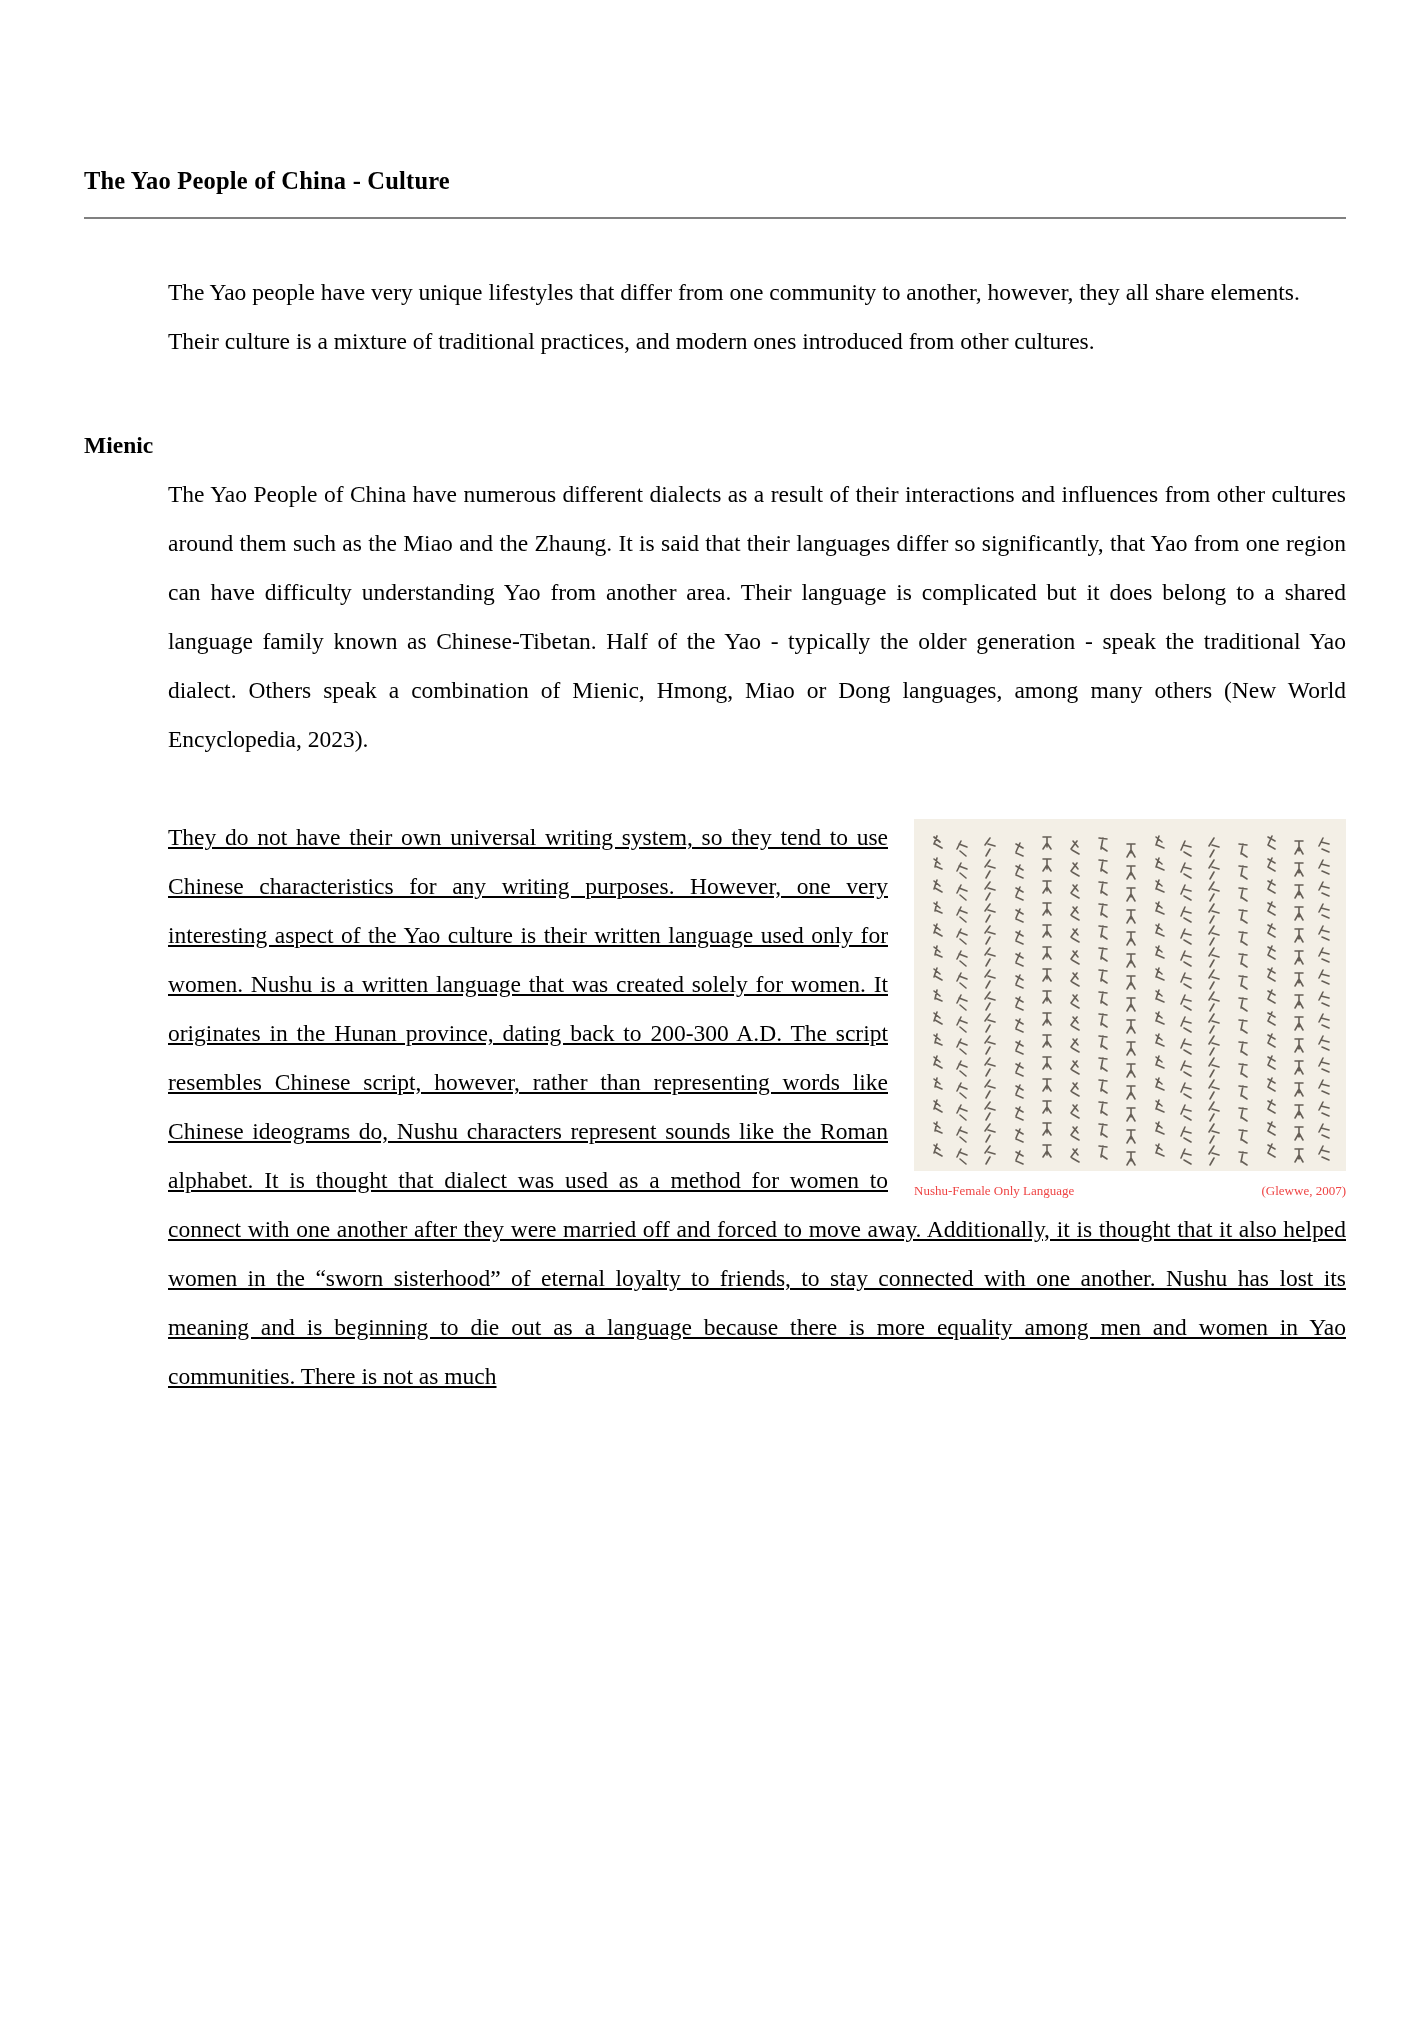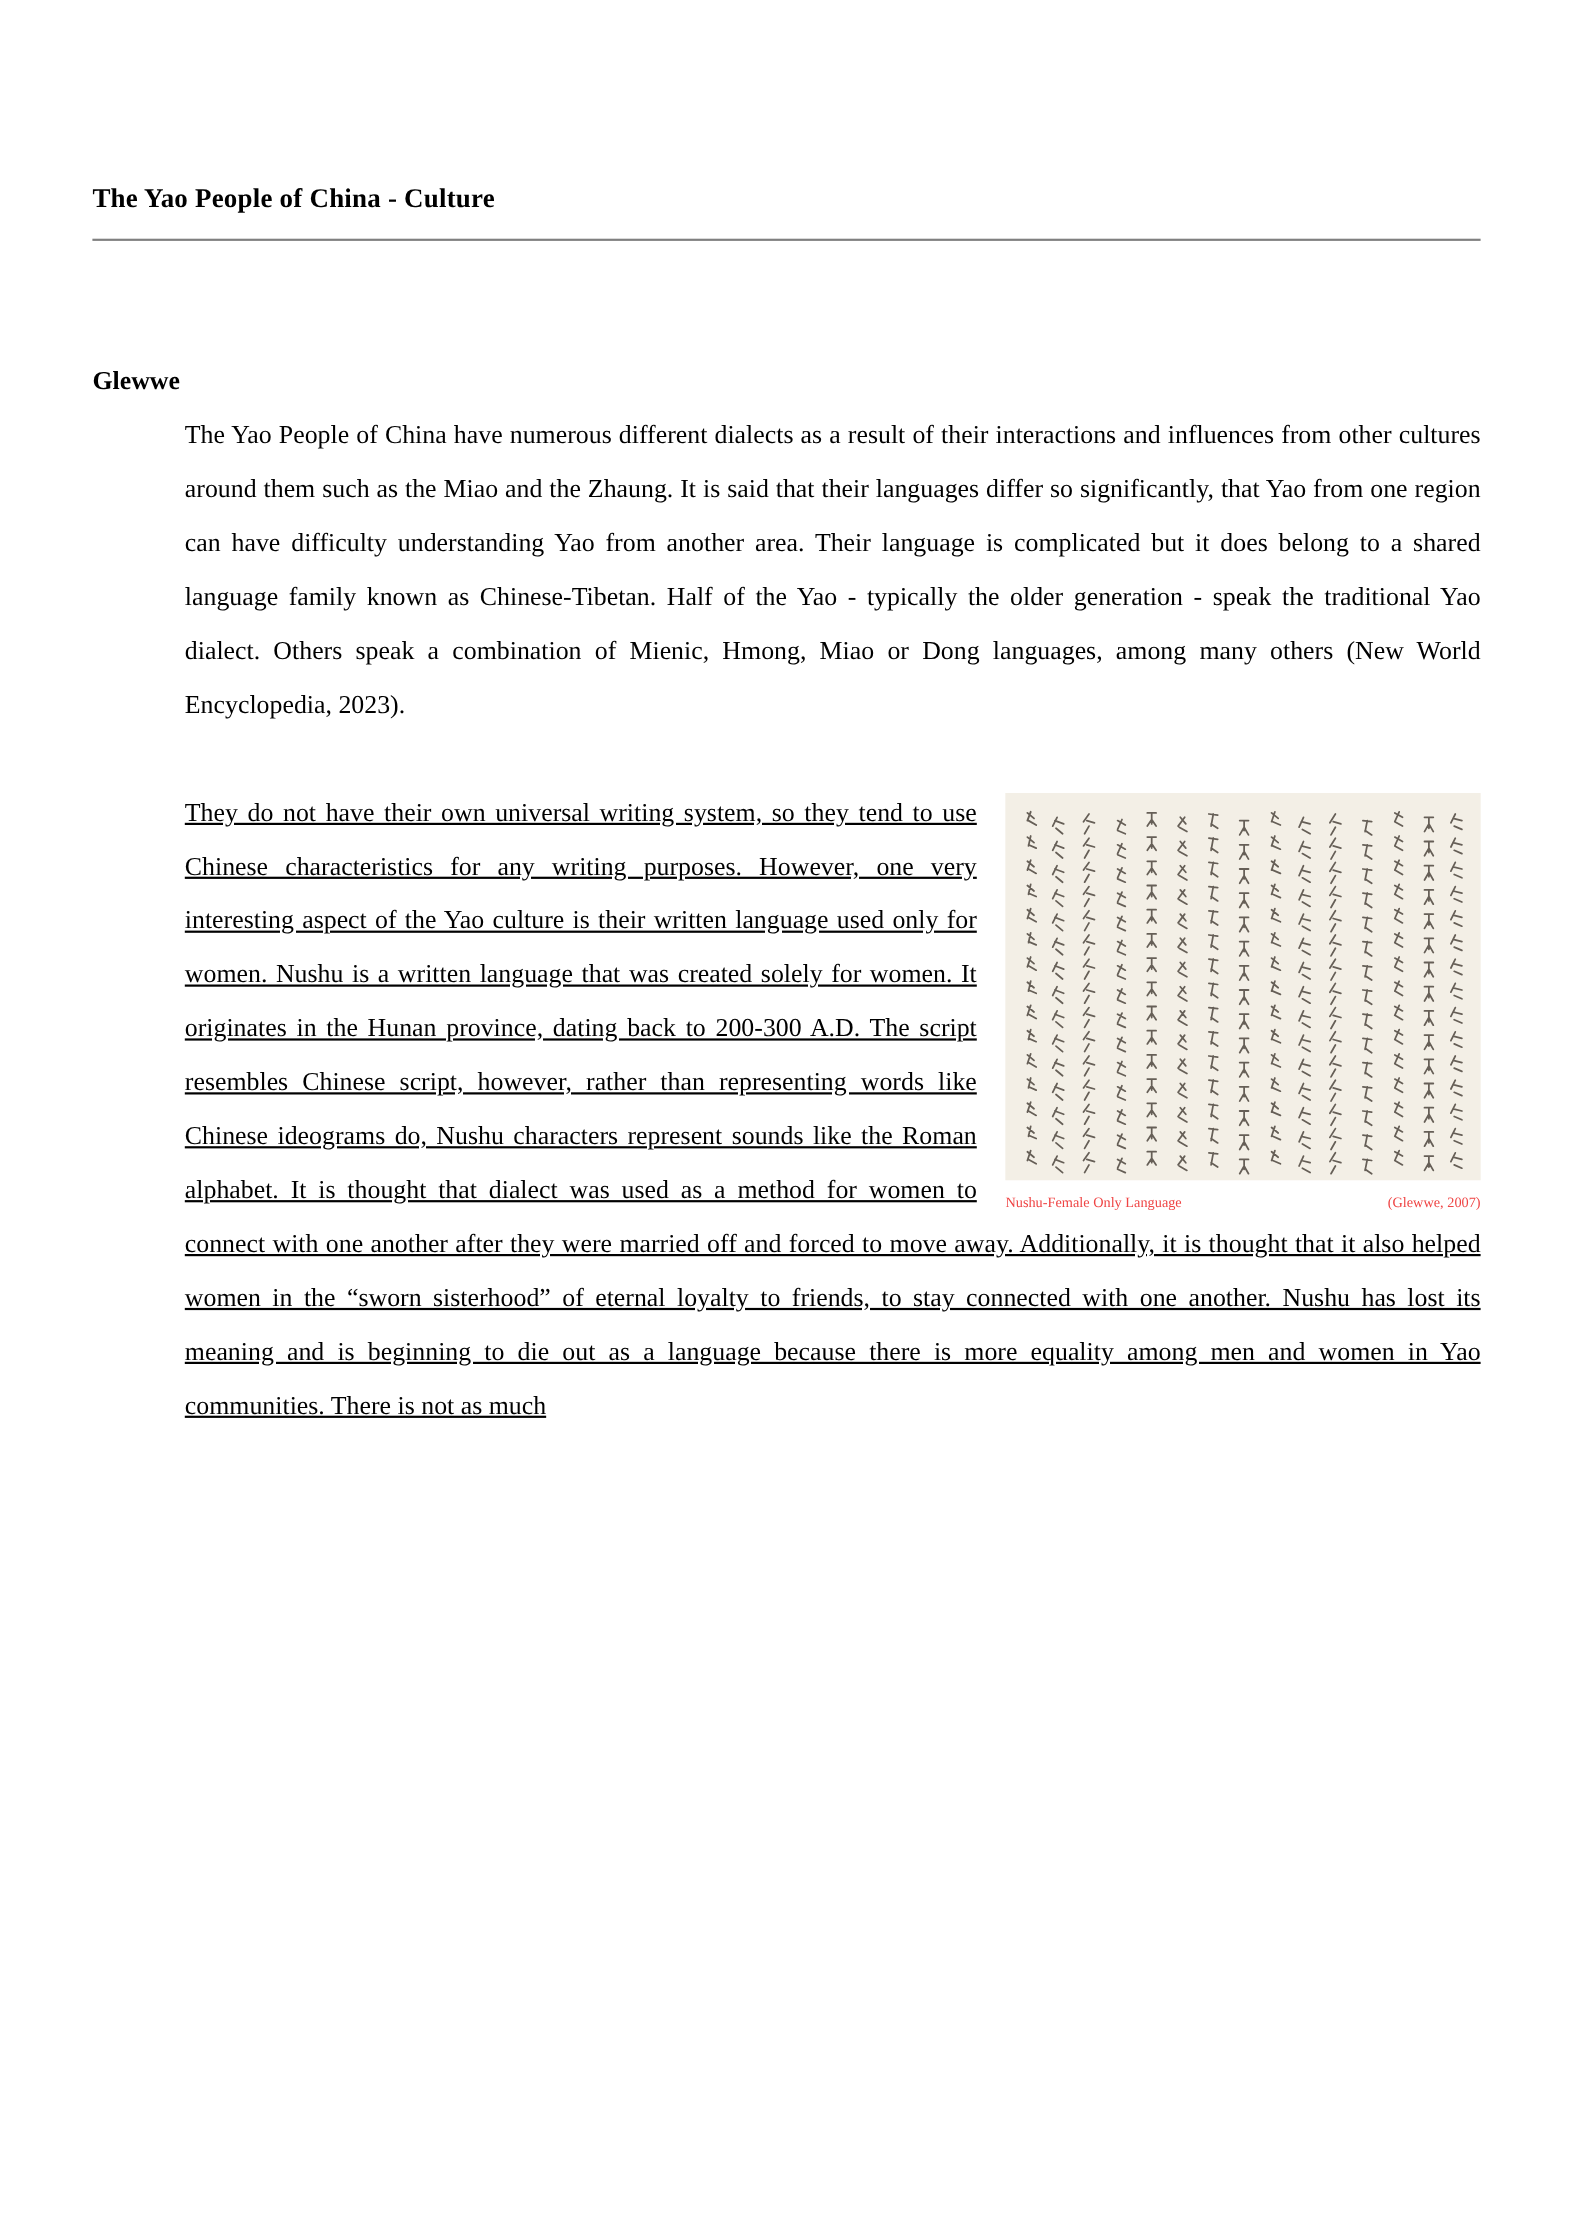--- a/index.html
+++ b/index.html
@@ -123,24 +123,25 @@
 
 <div class="page">
 
   <div class="doc-header">
     <h1 class="doc-title">The Yao People of China - Culture</h1>
     <hr class="title-rule">
   </div>
 
   <div class="content">
 
+    <p class="para indent intro">The Yao people have very unique lifestyles that differ from one community to another, however, they all share elements. Their culture is a mixture of traditional practices, and modern ones introduced from other cultures.</p>
 
     <div class="gap-md"></div>
 
-    <h2 class="section-heading">Glewwe</h2>
+    <h2 class="section-heading">Mienic</h2>
 
     <p class="para indent">The Yao People of China have numerous different dialects as a result of their interactions and influences from other cultures around them such as the Miao and the Zhaung. It is said that their languages differ so significantly, that Yao from one region can have difficulty understanding Yao from another area. Their language is complicated but it does belong to a shared language family known as Chinese-Tibetan. Half of the Yao - typically the older generation - speak the traditional Yao dialect. Others speak a combination of Mienic, Hmong, Miao or Dong languages, among many others (New World Encyclopedia, 2023).</p>
 
     <div class="gap-sm"></div>
 
     <div class="indent clearfix">
 
       <figure class="figure">
         <div class="figure-image">
           <svg width="432" height="352" viewBox="0 0 432 352" xmlns="http://www.w3.org/2000/svg" aria-hidden="true">

